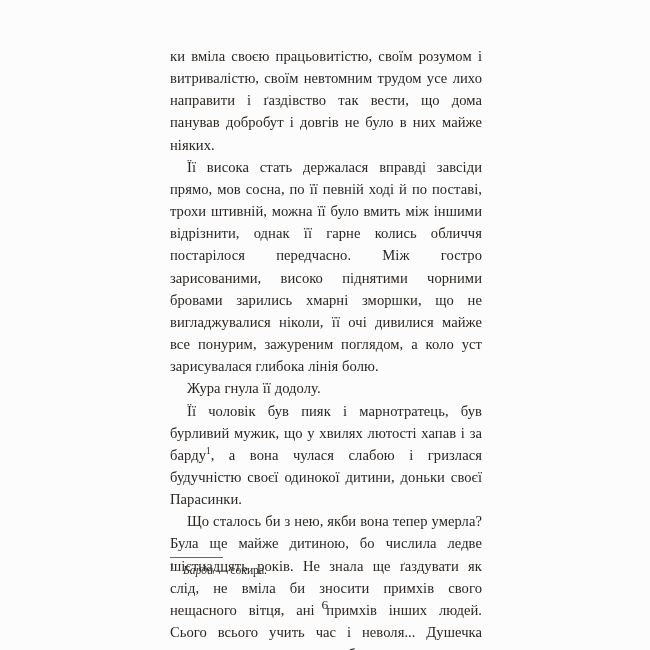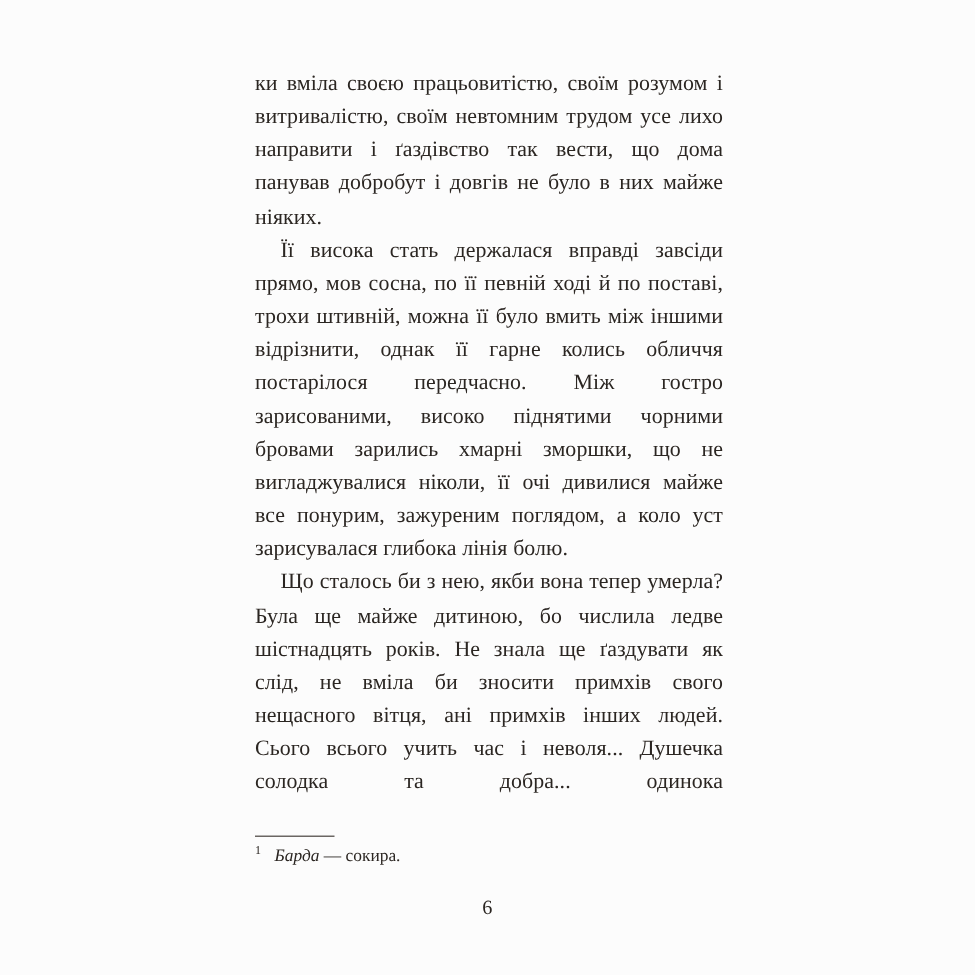--- a/index.html
+++ b/index.html
@@ -95,21 +95,23 @@
 
 <div class="page">
 
   <div class="textblock">
 
     <p class="para">ки вміла своєю працьовитістю, своїм розумом і витривалістю, своїм невтомним трудом усе лихо направити і ґаздівство так вести, що дома панував добробут і довгів не було в них майже ніяких.</p>
 
 
     <p class="para indent">Її висока стать держалася вправді завсіди прямо, мов сосна, по її певній ході й по поставі, трохи штивній, можна її було вмить між іншими відрізнити, однак її гарне колись обличчя постарілося передчасно. Між гостро зарисованими, високо піднятими чорними бровами зарились хмарні зморшки, що не вигладжувалися ніколи, її очі дивилися майже все понурим, зажуреним поглядом, а коло уст зарисувалася глибока лінія болю.</p>
 
+    <p class="para indent">Жура гнула її додолу.</p>
 
+    <p class="para indent"><span>Її чоловік був пияк і марнотратець, був бурливий мужик, що у хвилях лютості хапав і за барду</span><span class="fnref">1</span><span>, а вона чулася слабою і гризлася будучністю своєї одинокої дитини, доньки своєї Парасинки.</span></p>
 
     <p class="para indent last-justified">Що сталось би з нею, якби вона тепер умерла? Була ще майже дитиною, бо числила ледве шістнадцять років. Не знала ще ґаздувати як слід, не вміла би зносити примхів свого нещасного вітця, ані примхів інших людей. Сього всього учить час і неволя... Душечка солодка та добра... одинока</p>
 
   </div>
 
   <div class="footnote-area">
     <div class="fn-rule"></div>
     <p class="fn-text"><span class="fn-num">1</span><span class="fn-term">Барда</span><span> — сокира.</span></p>
   </div>
 

